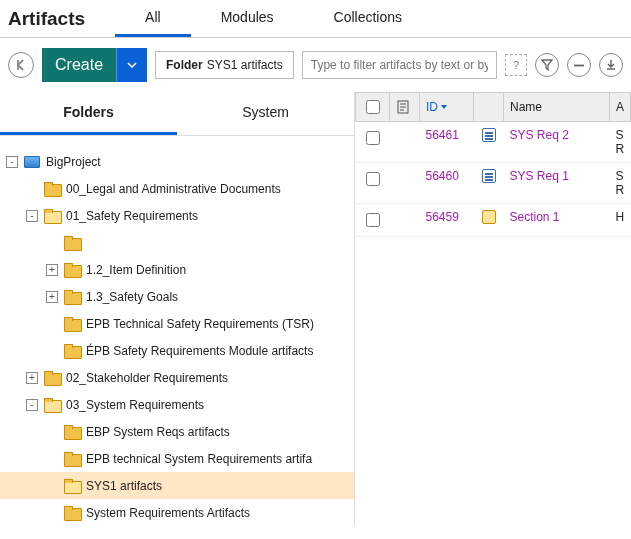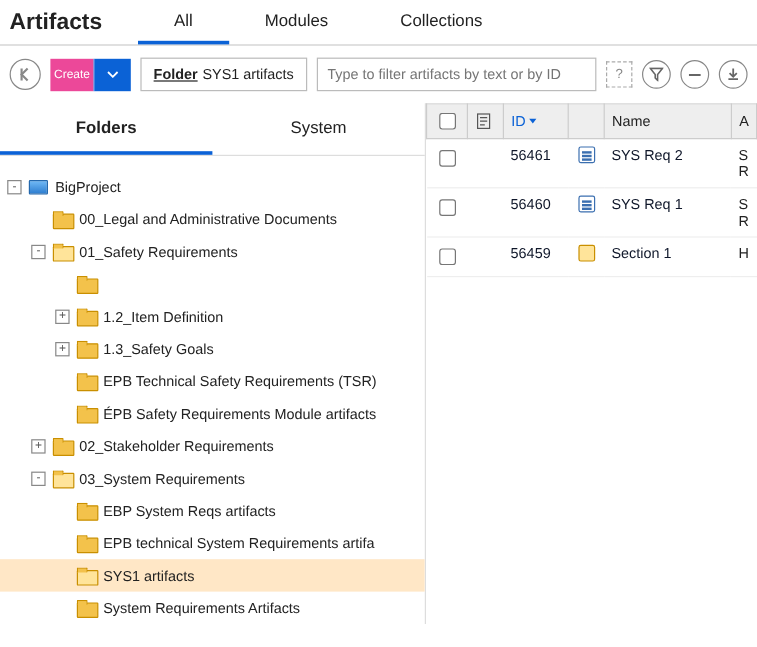--- a/index.html
+++ b/index.html
@@ -15,24 +15,24 @@
   }
   .hdr { display: flex; align-items: center; border-bottom: 1px solid #ccc; height: 38px; padding-left: 8px; }
   .hdr-title { font-size: 19px; font-weight: bold; padding-right: 30px; }
   .hdr-tabs { display: flex; height: 100%; }
   .hdr-tab { padding: 0 30px; display: flex; align-items: center; font-size: 14px; cursor: pointer; border-bottom: 3px solid transparent; }
   .hdr-tab.active { border-bottom-color: #0b62d6; font-weight: normal; }
 
   .toolbar { display: flex; align-items: center; padding: 10px 8px; gap: 8px; }
   .back-circle { width: 26px; height: 26px; border: 1.5px solid #888; border-radius: 50%; display:flex; align-items:center; justify-content:center; cursor:pointer; }
   .create-btn { display:flex; align-items:stretch; }
-  .create-main { background:#ec4899; color:#fff; border:none; padding: 8px 3px; font-size:10px; cursor:pointer; }
+  .create-main { background:#0f766e; color:#fff; border:none; padding: 8px 13px; font-size:16px; cursor:pointer; }
   .create-dd { background:#0b62d6; border:none; border-left:1px solid rgba(255,255,255,.3); color:#fff; padding: 0 10px; cursor:pointer; display:flex; align-items:center; }
   .crumb-box { border:1px solid #bbb; padding: 6px 10px; font-size:12px; display:flex; gap:4px; align-items:center; }
-  .crumb-box .lbl { font-weight:bold;text-decoration:underline; }
+  .crumb-box .lbl { font-weight:bold; }
   .filter-input { flex:1; border:1px solid #bbb; padding:6px 8px; font-size:12px; color:#555; min-width: 0; }
   .circ-btn { width:24px; height:24px; border:1.5px solid #888; border-radius:50%; background:none; display:flex; align-items:center; justify-content:center; cursor:pointer; }
   .help-sq { width:22px; height:22px; border:1px dashed #aaa; color:#888; font-size:11px; display:flex; align-items:center; justify-content:center; }
 
   .body { display:flex; }
   .left { width: 355px; border-right:1px solid #ddd; }
   .side-tabs { display:flex; border-bottom:1px solid #ddd; }
   .side-tab { flex:1; text-align:center; padding:12px 0; font-size:14px; cursor:pointer; border-bottom:3px solid transparent; }
   .side-tab.active { border-bottom-color:#0b62d6; font-weight:bold; }
   .tree { padding-top:12px; white-space:nowrap; overflow:hidden; }
@@ -49,21 +49,21 @@
   .tlabel { font-size:12px; }
 
   .right { flex:1; overflow:hidden; }
   table { border-collapse:collapse; width:100%; }
   thead th { background:#eee; border:1px solid #ccc; font-weight:normal; font-size:12px; text-align:left; padding:4px 6px; height:26px; }
   tbody td { border-bottom:1px solid #eee; padding:6px 6px; vertical-align:top; font-size:12px; }
   .chk { width:14px; height:14px; }
   .col-chk { width:34px; text-align:center; }
   .col-ic { width:30px; text-align:center; }
   .col-id { width:54px; }
-  .idlink, .namelink { color:#0f172a; text-decoration:none; cursor:pointer; }
+  .idlink, .namelink { color:#a21caf; text-decoration:none; cursor:pointer; }
   .hdr-id { color:#0b62d6; font-weight:normal; display:flex; align-items:center; gap:2px; }
   .art-ic { width:14px; height:14px; border:1px solid #3b6fb0; display:inline-block; border-radius:2px; position:relative; }
   .art-ic::after { content:""; position:absolute; left:2px; right:2px; top:3px; height:2px; background:#3b6fb0; box-shadow:0 3px 0 #3b6fb0, 0 6px 0 #3b6fb0; }
   .sec-ic { width:14px; height:14px; border:1px solid #c98f00; background:#ffe49a; display:inline-block; border-radius:2px; }
   svg { display:block; }
 </style>
 </head>
 <body>
 
 <div class="hdr">

